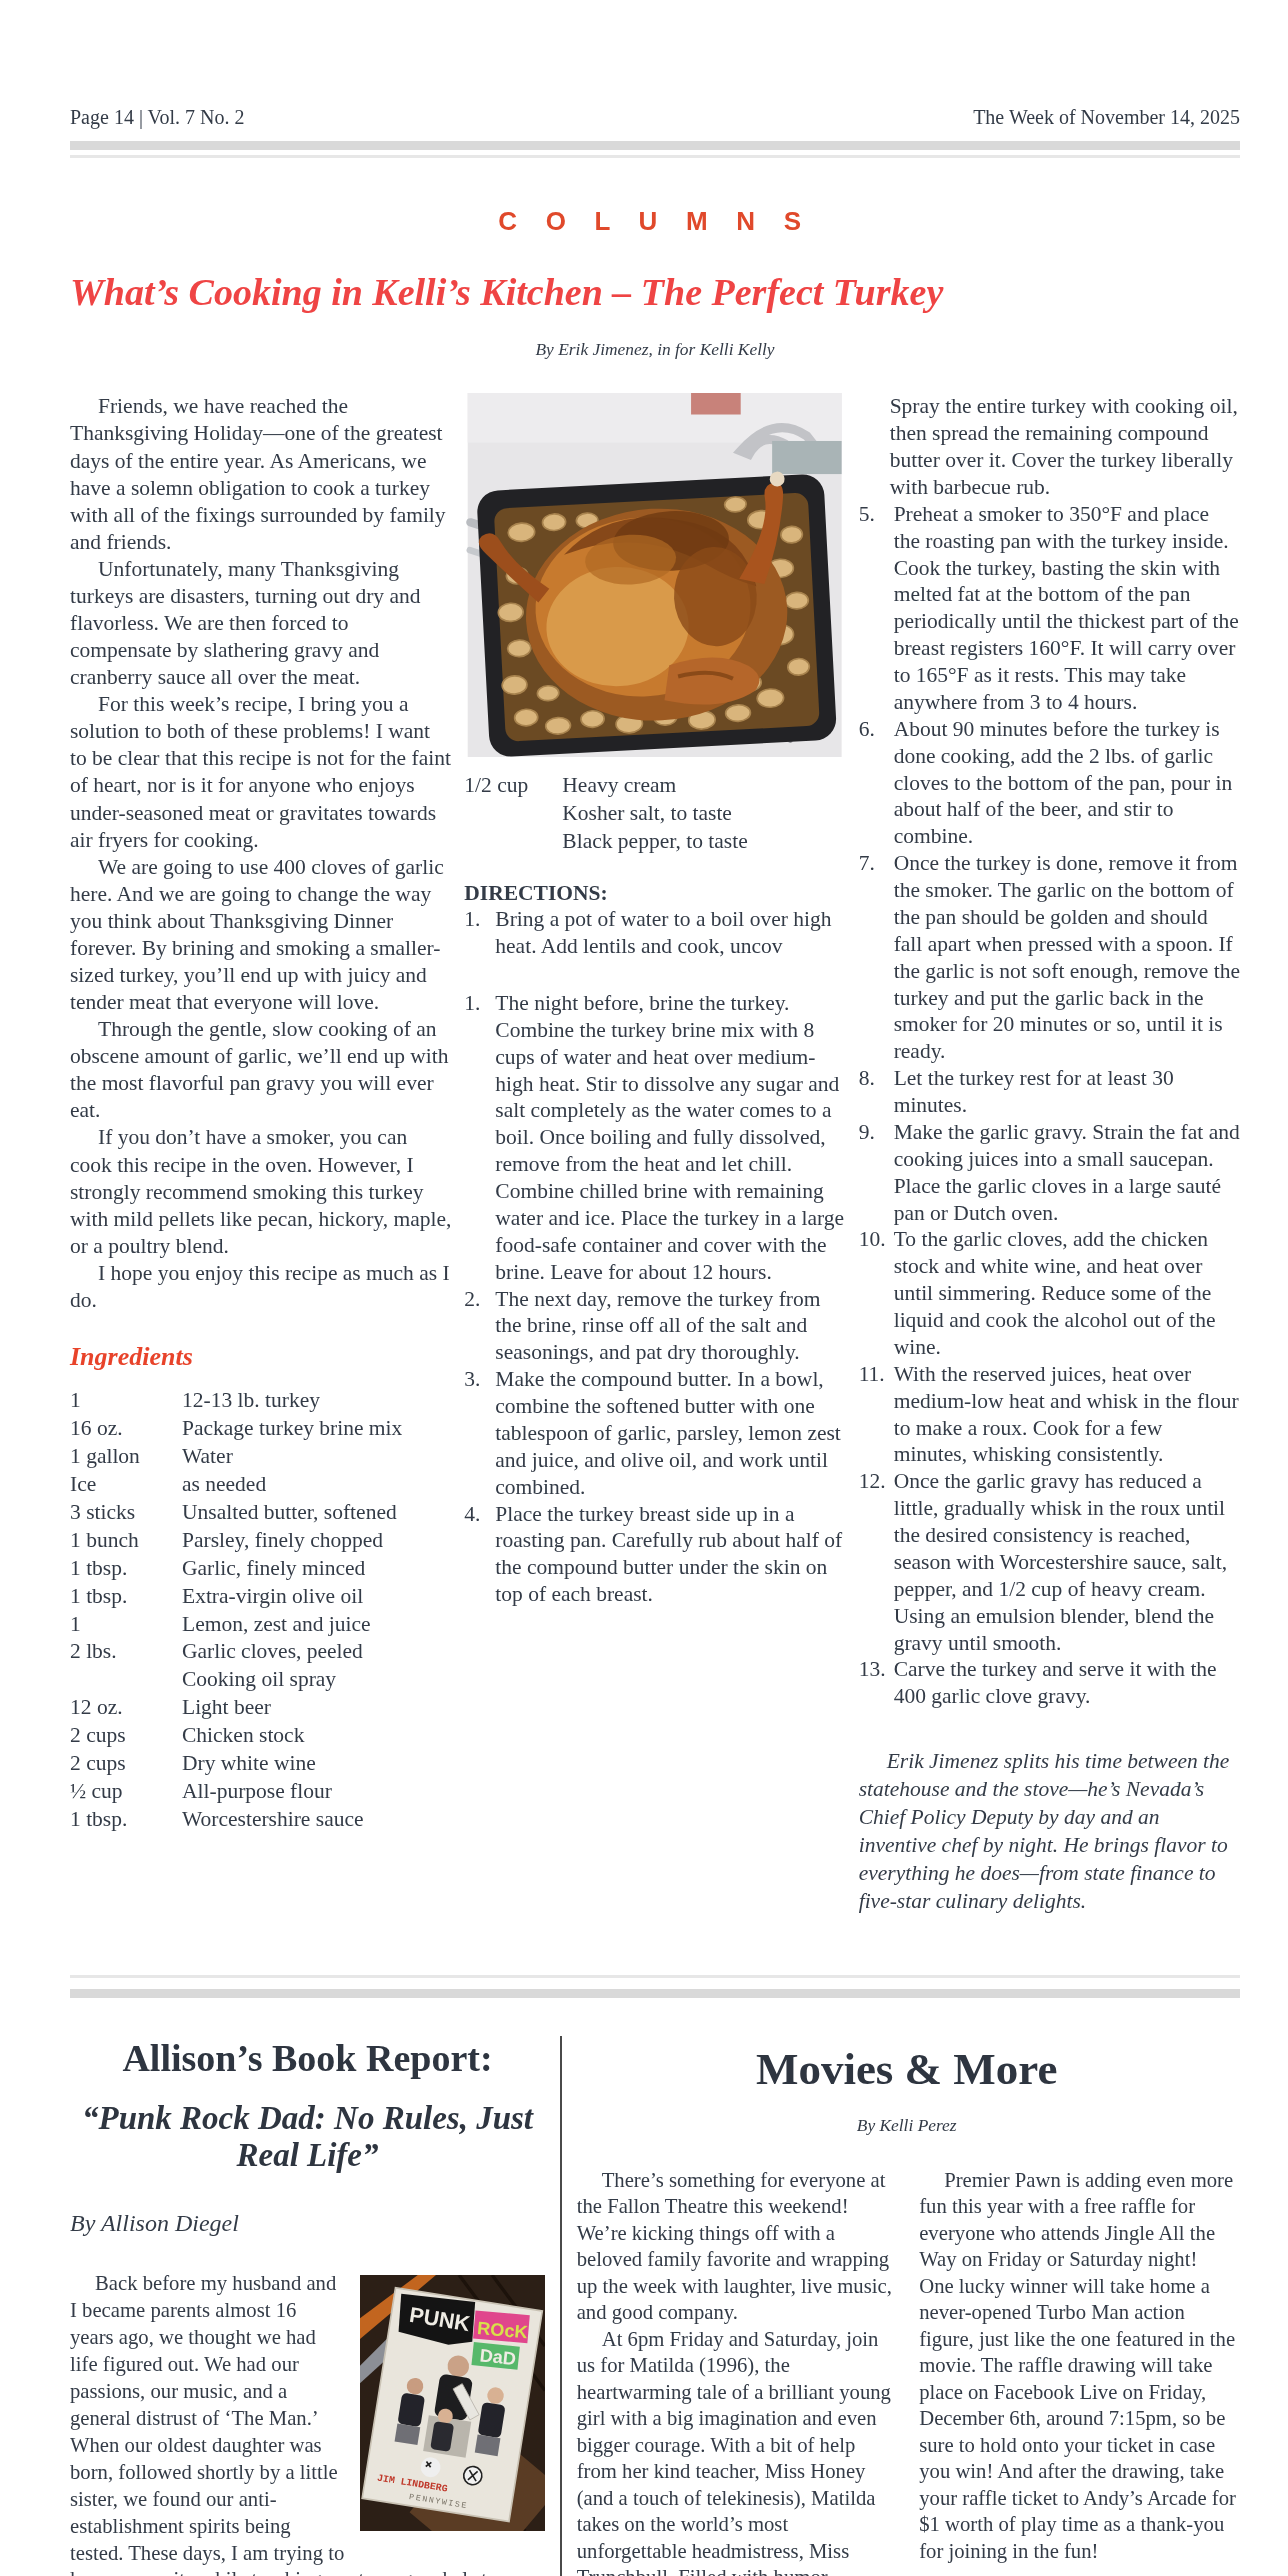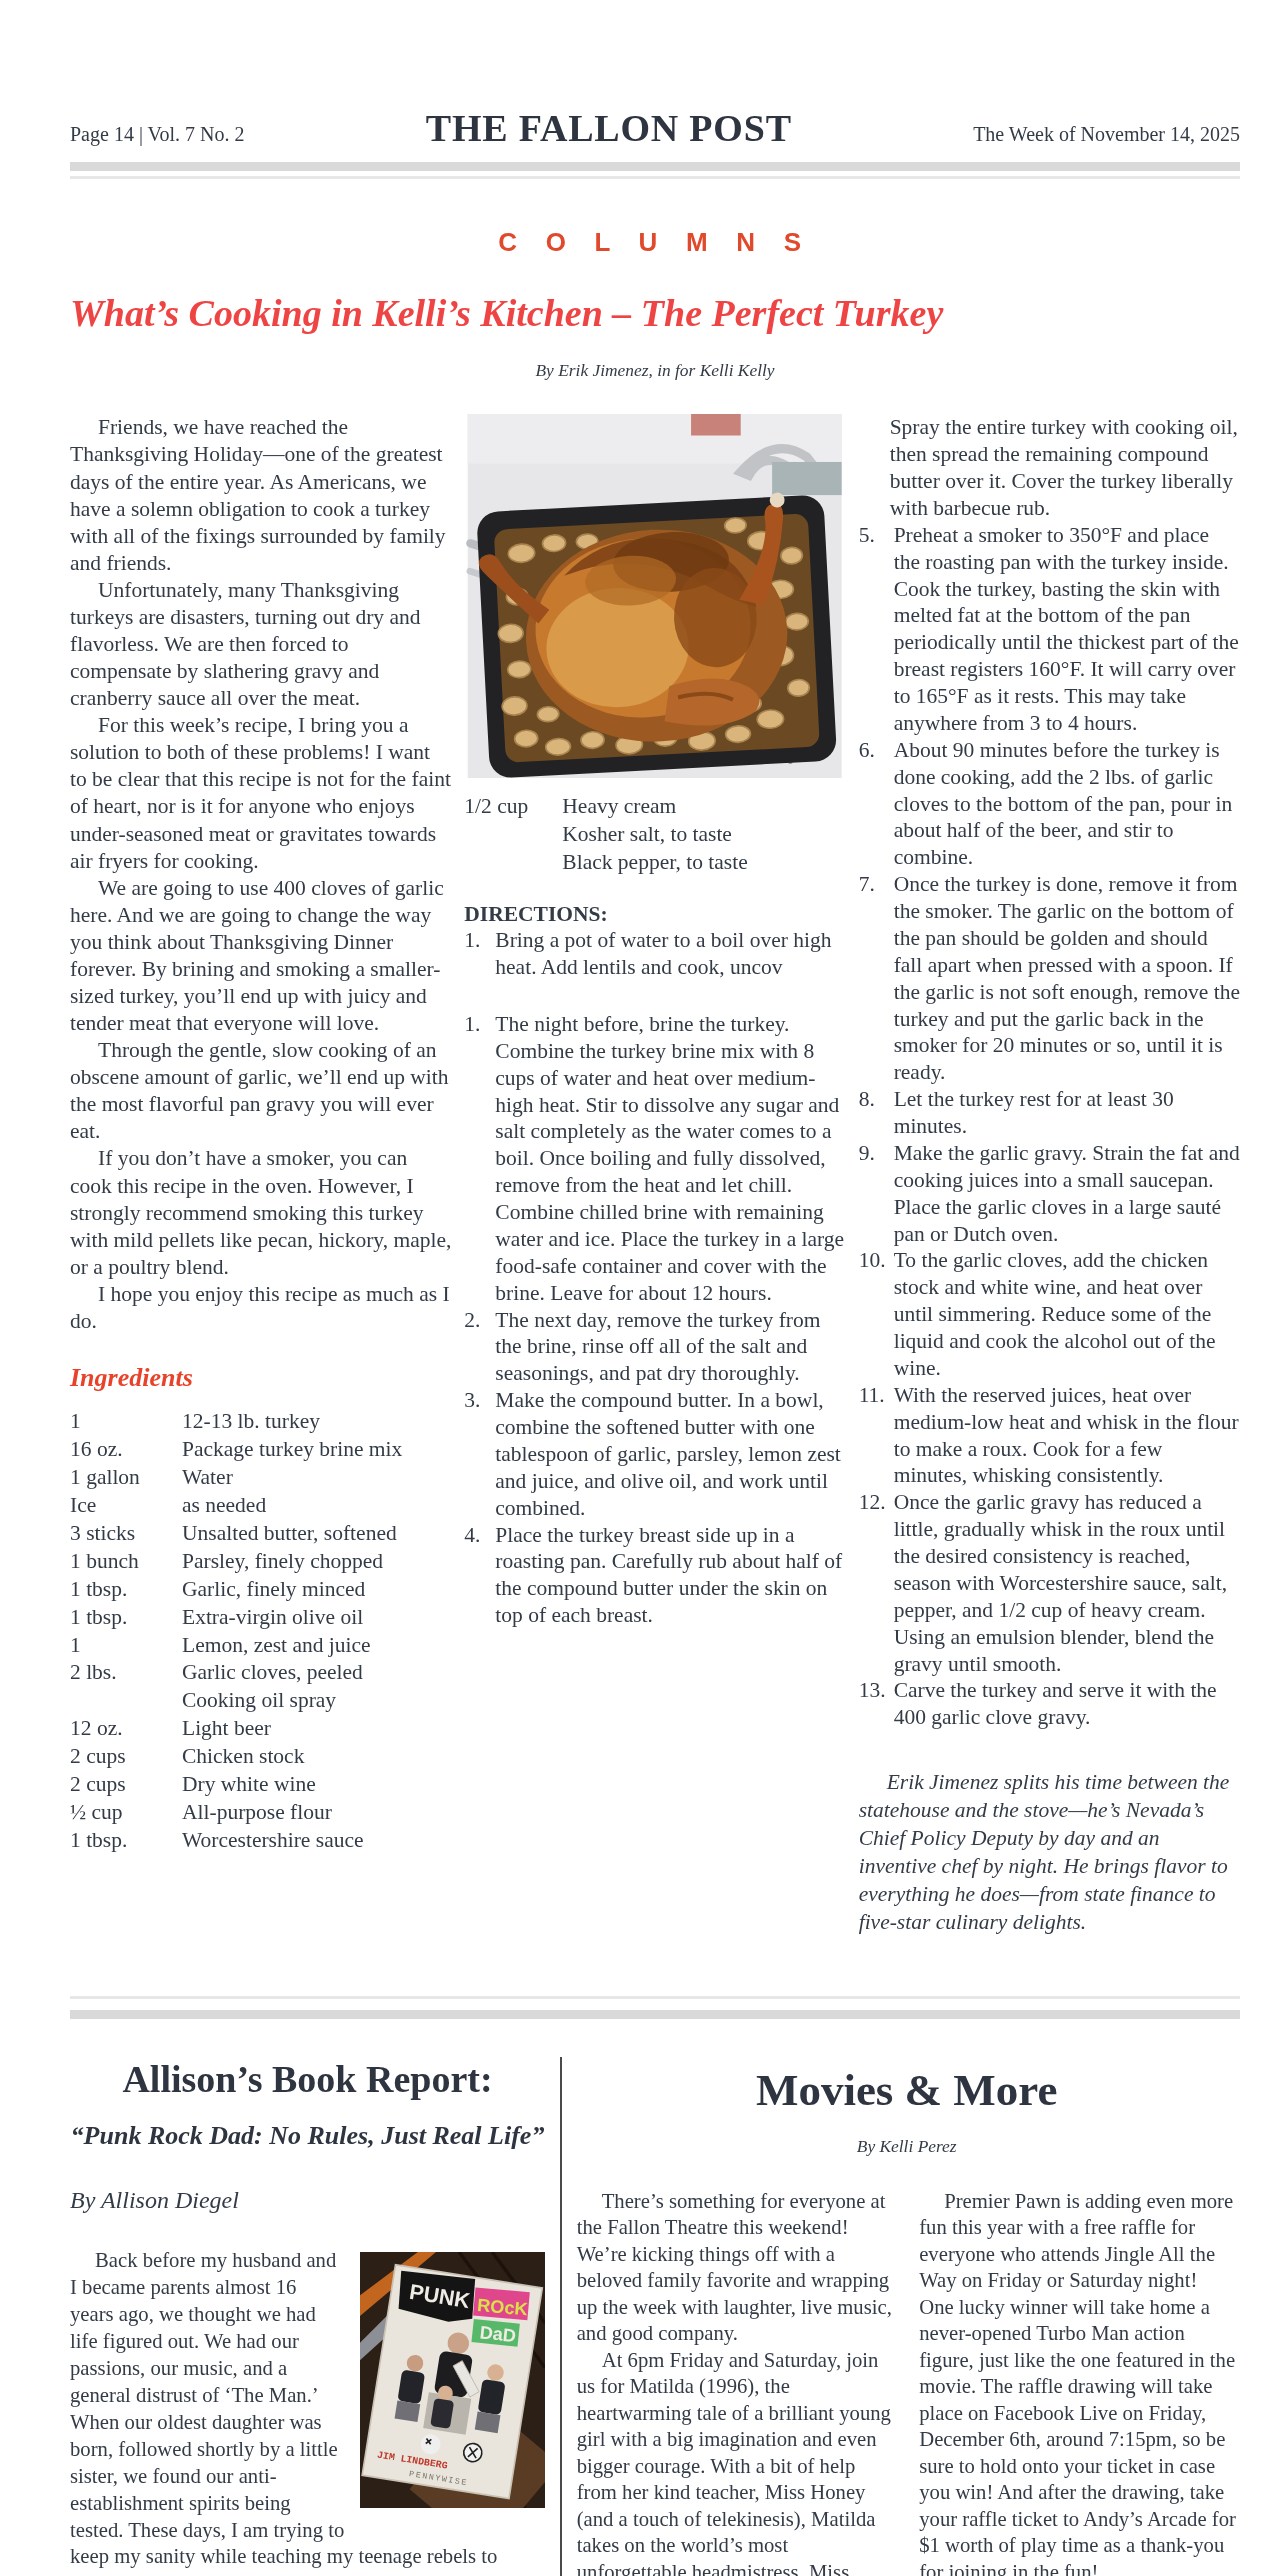--- a/index.html
+++ b/index.html
@@ -81,21 +81,21 @@
     column-gap: 15px; margin-top: 23px;
   }
   .v-divider { background: #4a4a4a; width: 1.7px; margin-top: 15px; }
 
   .book-title {
     text-align: center; font-weight: bold; font-size: 38px;
     color: #2e3540; margin: 15px 0 0 0;
   }
   .book-subtitle {
     text-align: center; font-weight: bold; font-style: italic;
-    font-size: 26px; margin: 20px 0 0 0; color: #2e3540;
+    font-size: 33px; margin: 20px 0 0 0; color: #2e3540;
   }
   .book-author {
     text-align: center; font-style: italic; font-size: 25px; margin: 16.5px 0 0 0;
   }
   .small-byline { font-style: italic; font-size: 24px; margin: 36px 0 0 0; }
 
   .br-text { font-size: 20.7px; line-height: 1.3; margin: 0; }
   .br-first { margin-top: 33px; }
   .br-indent { text-indent: 25px; }
   .cover-float { float: right; width: 185px; height: 256px; margin: 5px 0 10px 15px; }
@@ -115,21 +115,20 @@
 
   .clearfix::after { content: ""; display: table; clear: both; }
 </style>
 </head>
 <body>
 
 <div class="page">
 
   <div class="header-bar">
     <span>Page 14   |   Vol. 7  No. 2</span>
-    <span class="masthead">THE FALLON POST</span>
     <span>The Week of November 14, 2025</span>
   </div>
   <div class="rule-thick"></div>
   <div class="rule-thin"></div>
 
   <div class="section-label">C O L U M N S</div>
 
   <h1 class="headline">What’s Cooking in Kelli’s Kitchen – The Perfect Turkey</h1>
   <div class="byline-center">By Erik Jimenez, in for Kelli Kelly</div>
 

